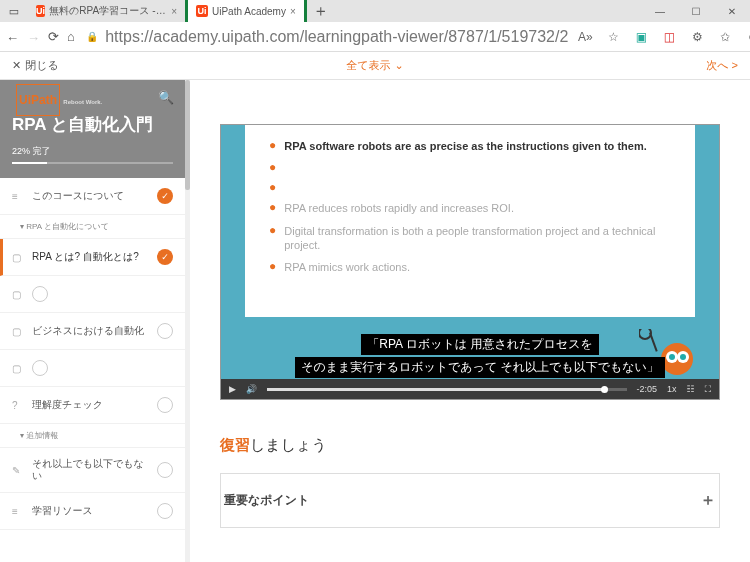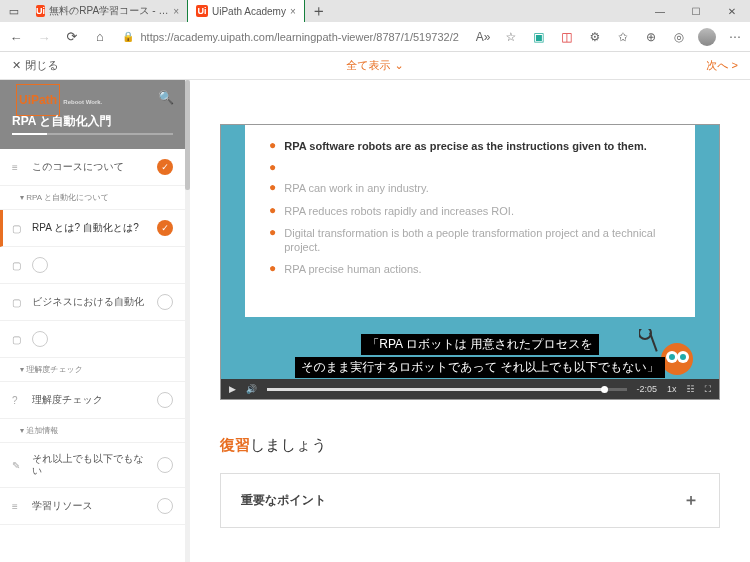--- a/index.html
+++ b/index.html
@@ -1,46 +1,46 @@
 <!DOCTYPE html>
 <html><head>
 <meta charset="utf-8">
 <style>
 * { margin: 0; padding: 0; box-sizing: border-box; font-family: "Segoe UI", Arial, sans-serif; }
 body { width: 750px; height: 562px; background: #f5f5f5; overflow: hidden; position: relative; }
 
 .titlebar { height: 22px; background: #e4e4e4; display: flex; align-items: stretch; }
-.tab { display: flex; align-items: center; padding: 0 8px; font-size: 10px; color: #555; border-right: 1px solid #15803d; gap: 4px; max-width: 160px; }
+.tab { display: flex; align-items: center; padding: 0 8px; font-size: 10px; color: #555; border-right: 3px solid #15803d; gap: 4px; max-width: 160px; }
 .tab.active { background: #fff; }
 .tab-fav { width: 12px; height: 12px; display: inline-flex; align-items: center; justify-content: center; font-size: 9px; }
 .tab-x { margin-left: auto; font-size: 10px; color: #777; }
 .newtab { width: 28px; display: flex; align-items: center; justify-content: center; color: #555; }
 .win-controls { margin-left: auto; display: flex; }
 .win-btn { width: 36px; display: flex; align-items: center; justify-content: center; font-size: 10px; color: #555; }
 
 .addrbar { height: 30px; background: #fff; border-bottom: 1px solid #ddd; display: flex; align-items: center; padding: 0 6px; gap: 8px; }
 .ab-btn { width: 20px; height: 20px; display: flex; align-items: center; justify-content: center; color: #555; font-size: 13px; }
 .urlbox { flex: 0 0 auto; display: flex; align-items: center; gap: 6px; margin-left: 4px; }
 .lock { font-size: 10px; color: #777; }
-.url { font-size: 11px; color: #777; }
+.url { font-size: 16px; color: #777; }
 .ab-right { margin-left: auto; display: flex; gap: 10px; align-items: center; }
 .ab-ricon { width: 18px; height: 18px; display: flex; align-items: center; justify-content: center; font-size: 12px; color: #666; }
 .avatar { width: 18px; height: 18px; border-radius: 50%; background: linear-gradient(#bbb,#888); }
 
 .subbar { height: 28px; background: #fff; border-bottom: 1px solid #e2e2e2; display: flex; align-items: center; padding: 0 12px; font-size: 11px; color: #555; }
 .close-txt { display: flex; align-items: center; gap: 4px; }
 .showall { position: absolute; left: 50%; transform: translateX(-50%); color: #e86f22; display: flex; align-items: center; gap: 4px; font-size: 11px; }
 .nextlink { margin-left: auto; color: #e86f22; font-size: 11px; }
 
 .content { display: flex; height: 482px; }
 .sidebar { width: 185px; background: #fff; display: flex; flex-direction: column; overflow: hidden; }
 .sb-header { background: #888; color: #fff; padding: 10px 12px 14px; position: relative; }
 .sb-logo { font-size: 12px; color: #e86f22; background: rgba(255,255,255,0); padding: 2px 4px; font-weight: bold; }
 .sb-search { position: absolute; right: 10px; top: 10px; font-size: 13px; color: #fff; }
-.sb-title { font-size: 12px; font-weight: bold; margin-top: 6px; line-height: 1.25; }
+.sb-title { font-size: 17px; font-weight: bold; margin-top: 6px; line-height: 1.25; }
 .sb-prog { font-size: 9px; margin-top: 10px; }
 .sb-progbar { height: 2px; background: rgba(255,255,255,0.3); margin-top: 4px; }
 
 .sb-item { display: flex; align-items: center; padding: 10px 12px; font-size: 10px; color: #555; border-bottom: 1px solid #f0f0f0; gap: 8px; position: relative; }
 .sb-item.subsection { font-size: 8px; color: #888; padding: 6px 12px 6px 20px; }
 .sb-icon { width: 12px; font-size: 10px; color: #aaa; flex-shrink: 0; }
 .sb-label { flex: 1; line-height: 1.2; }
 .sb-check { width: 16px; height: 16px; border-radius: 50%; display: flex; align-items: center; justify-content: center; font-size: 9px; }
 .sb-check.done { background: #e86f22; color: #fff; }
 .sb-check.pending { border: 1.5px solid #ccc; }
@@ -60,21 +60,21 @@
 .cap-line { display: inline-block; background: #000; color: #fff; font-size: 12px; padding: 2px 6px; margin: 1px 8px; }
 .robot { position: absolute; bottom: 20px; right: 20px; width: 60px; height: 50px; }
 .vcontrols { position: absolute; bottom: 0; left: 0; right: 0; height: 20px; background: #3a3a3a; display: flex; align-items: center; padding: 0 8px; gap: 10px; color: #ddd; font-size: 9px; }
 .vprog { flex: 1; height: 3px; background: #666; position: relative; }
 .vprog-fill { position: absolute; left: 0; top: 0; height: 100%; width: 94%; background: #ddd; }
 .vprog-fill::after { content: ''; position: absolute; right: -3px; top: -2px; width: 7px; height: 7px; border-radius: 50%; background: #fff; }
 
 .review { margin: 36px 30px 0; }
 .review-h { font-size: 15px; color: #333; margin-bottom: 18px; }
 .review-h .accent { color: #e86f22; font-weight: bold; }
-.review-box { border: 1px solid #ddd; padding: 16px 20px; display: flex; align-items: center; font-size: 12px; font-weight: bold; color: #444; }
+.review-box { border: 1px solid #ddd; padding: 16px 3px; display: flex; align-items: center; font-size: 12px; font-weight: bold; color: #444; }
 .review-plus { margin-left: auto; font-size: 16px; color: #666; }
 </style>
 </head>
 <body>
 
 <div class="titlebar">
   <div style="width:28px;display:flex;align-items:center;justify-content:center;color:#555;font-size:11px;">▭</div>
   <div class="tab">
     <span class="tab-fav" style="background:#fa4616;color:#fff;border-radius:2px;font-weight:bold">Ui</span>
     <span style="white-space:nowrap;overflow:hidden;text-overflow:ellipsis;">無料のRPA学習コース - オンライント</span>
@@ -127,20 +127,21 @@
   </div>
   <div class="nextlink">次へ &gt;</div>
 </div>
 
 <div class="content">
   <div class="sidebar">
     <div class="sb-header">
       <span class="sb-logo"><span style="border:1.5px solid #e86f22;padding:8px 2px">UiPath</span> <span style="font-size:6px;color:#ddd">Reboot Work.</span></span>
       <span class="sb-search">🔍</span>
       <div class="sb-title">RPA と自動化入門</div>
+      <div class="sb-prog">22% 完了</div>
       <div class="sb-progbar">
           <div style="width:22%;height:100%;background:#fff"></div>
         </div>
     </div>
     <div id="sb-items">
         <div class="sb-item">
           <span class="sb-icon">≡</span>
           <span class="sb-label">このコースについて</span>
           <span class="sb-check done">✓</span>
         </div>
@@ -156,21 +157,20 @@
         </div>
         <div class="sb-item">
           <span class="sb-icon">▢</span>
           <span class="sb-label">ビジネスにおける自動化</span>
           <span class="sb-check pending"></span>
         </div>
         <div class="sb-item">
           <span class="sb-icon">▢</span>
           <span class="sb-check pending"></span>
         </div>
-        <div class="sb-item subsection">▾ 理解度チェック</div>
         <div class="sb-item">
           <span class="sb-icon">?</span>
           <span class="sb-label">理解度チェック</span>
           <span class="sb-check pending"></span>
         </div>
         <div class="sb-item subsection">▾ 追加情報</div>
         <div class="sb-item">
           <span class="sb-icon">✎</span>
           <span class="sb-label">それ以上でも以下でもない</span>
           <span class="sb-check pending"></span>
@@ -191,33 +191,32 @@
       <div class="slide" id="bullets">
           <div class="bullet hl">
             <span class="dot">●</span>
             <span>RPA software robots are as precise as the instructions given to them.</span>
           </div>
           <div class="bullet">
             <span class="dot">●</span>
           </div>
           <div class="bullet">
             <span class="dot">●</span>
-            <span>RPA can work in any industry.</span>
           </div>
           <div class="bullet">
             <span class="dot">●</span>
             <span>RPA reduces robots rapidly and increases ROI.</span>
           </div>
           <div class="bullet">
             <span class="dot">●</span>
             <span>Digital transformation is both a people transformation project and a technical project.</span>
           </div>
           <div class="bullet">
             <span class="dot">●</span>
-            <span>RPA precise human actions.</span>
+            <span>RPA mimics work actions.</span>
           </div>
         </div>
       <div class="robot">
         <svg viewBox="0 0 60 50">
             <circle cx="38" cy="30" r="16" fill="#e86f22"></circle>
             <circle cx="33" cy="28" r="6" fill="#fff"></circle>
             <circle cx="44" cy="28" r="6" fill="#fff"></circle>
             <circle cx="33" cy="28" r="3" fill="#2aa"></circle>
             <circle cx="44" cy="28" r="3" fill="#2aa"></circle>
             <rect x="10" y="4" width="2" height="20" fill="#333" transform="rotate(-20 10 4)"></rect>

